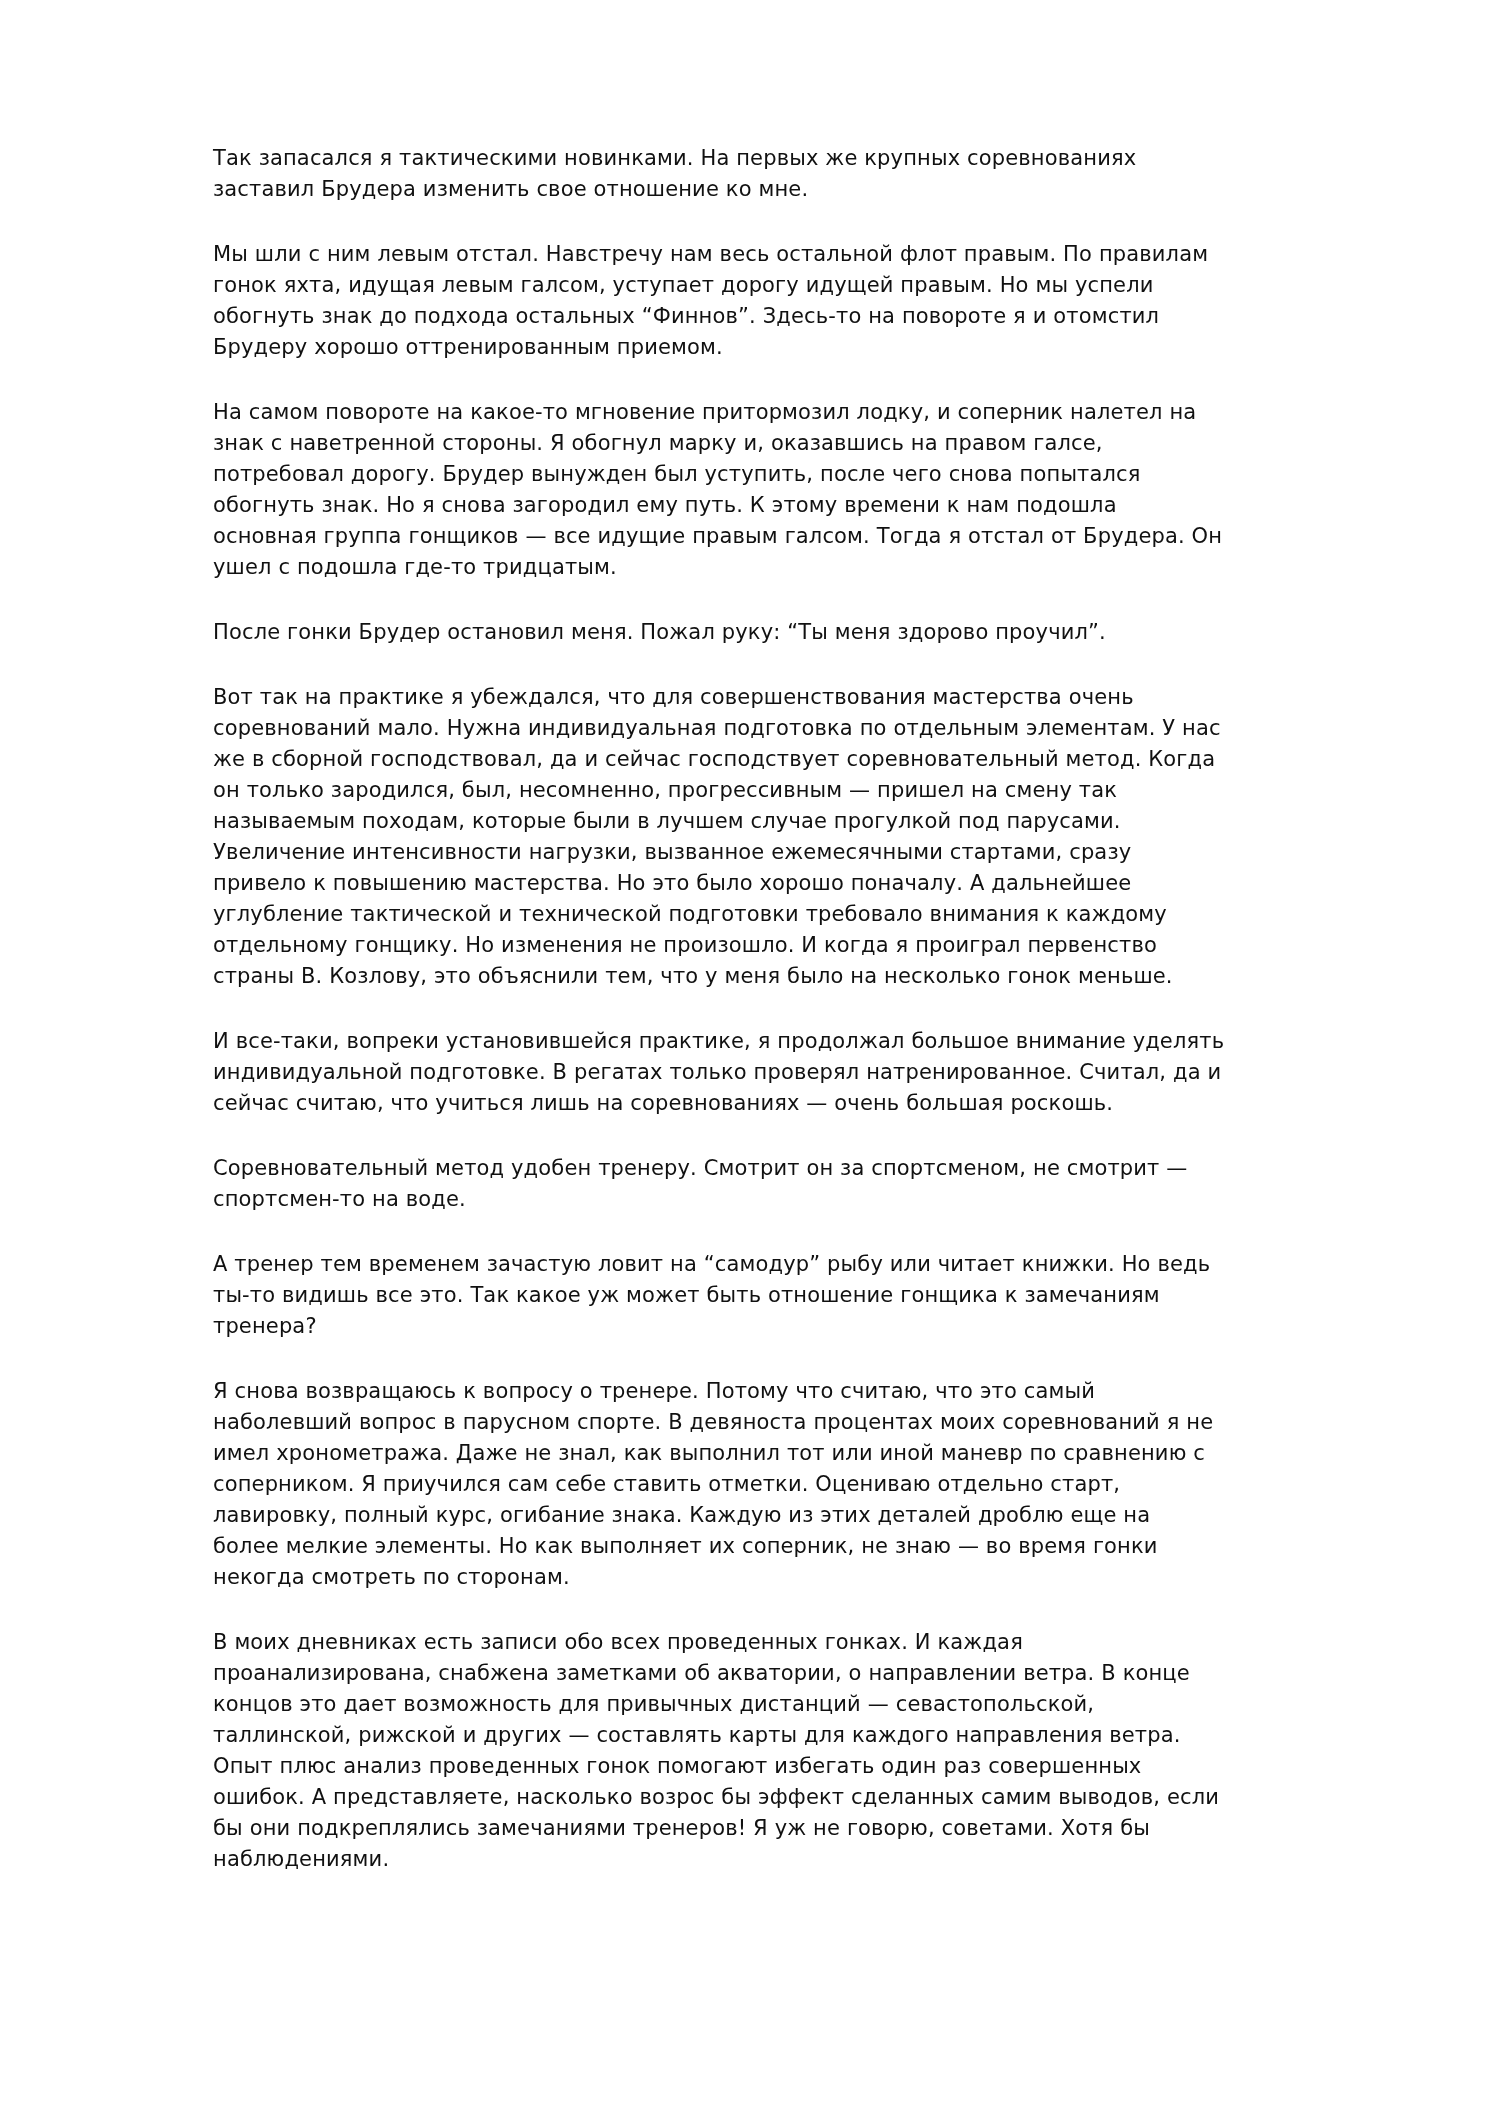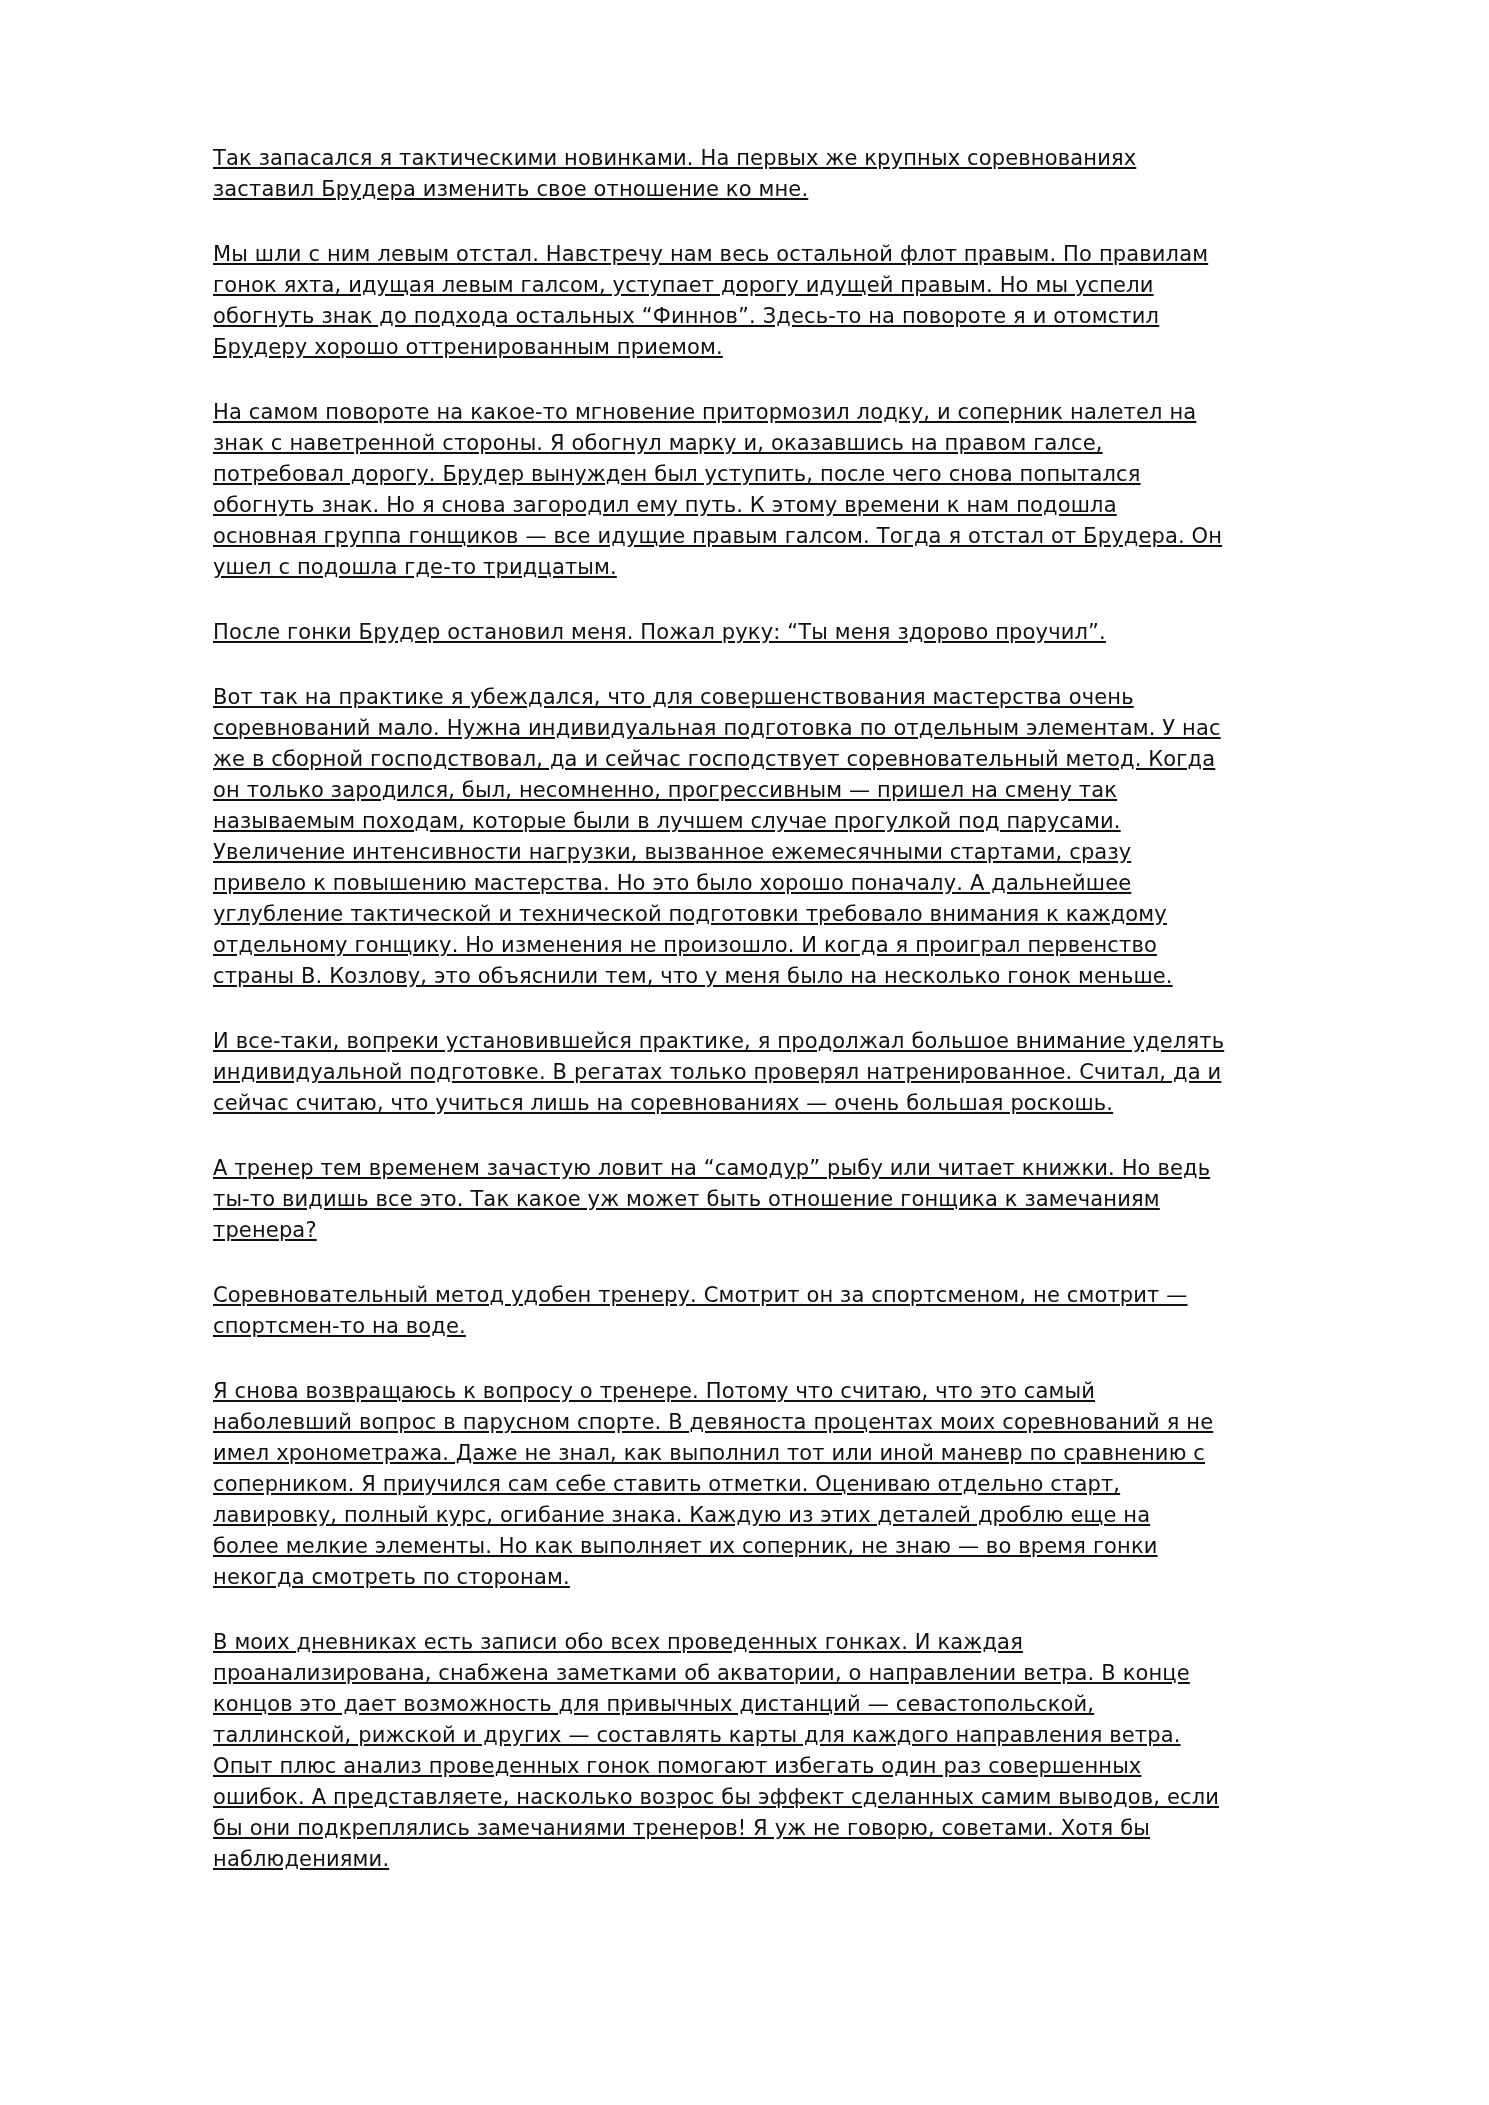--- a/index.html
+++ b/index.html
@@ -23,21 +23,20 @@
     }
     .content {
       position: absolute;
       left: 213px;
       top: 143px;
       width: 1200px;
       font-family: "DejaVu Sans", sans-serif;
       font-size: 21px;
       line-height: 31px;
       color: #111111;
-      text-decoration: underline;
     }
     .para {
       margin: 0 0 34px 0;
       padding: 0;
     }
     .line {
       display: block;
       white-space: nowrap;
       height: 31px;
       letter-spacing: 0.15px;
@@ -87,28 +86,28 @@
       <span class="line">страны В. Козлову, это объяснили тем, что у меня было на несколько гонок меньше.</span>
     </p>
 
     <p class="para">
       <span class="line">И все-таки, вопреки установившейся практике, я продолжал большое внимание уделять</span>
       <span class="line">индивидуальной подготовке. В регатах только проверял натренированное. Считал, да и</span>
       <span class="line">сейчас считаю, что учиться лишь на соревнованиях — очень большая роскошь.</span>
     </p>
 
     <p class="para">
+      <span class="line">Соревновательный метод удобен тренеру. Смотрит он за спортсменом, не смотрит —</span>
+      <span class="line">спортсмен-то на воде.</span>
+    </p>
+
+    <p class="para">
       <span class="line">А тренер тем временем зачастую ловит на “самодур” рыбу или читает книжки. Но ведь</span>
       <span class="line">ты-то видишь все это. Так какое уж может быть отношение гонщика к замечаниям</span>
       <span class="line">тренера?</span>
-    </p>
-
-    <p class="para">
-      <span class="line">Соревновательный метод удобен тренеру. Смотрит он за спортсменом, не смотрит —</span>
-      <span class="line">спортсмен-то на воде.</span>
     </p>
 
     <p class="para">
       <span class="line">Я снова возвращаюсь к вопросу о тренере. Потому что считаю, что это самый</span>
       <span class="line">наболевший вопрос в парусном спорте. В девяноста процентах моих соревнований я не</span>
       <span class="line">имел хронометража. Даже не знал, как выполнил тот или иной маневр по сравнению с</span>
       <span class="line">соперником. Я приучился сам себе ставить отметки. Оцениваю отдельно старт,</span>
       <span class="line">лавировку, полный курс, огибание знака. Каждую из этих деталей дроблю еще на</span>
       <span class="line">более мелкие элементы. Но как выполняет их соперник, не знаю — во время гонки</span>
       <span class="line">некогда смотреть по сторонам.</span>

